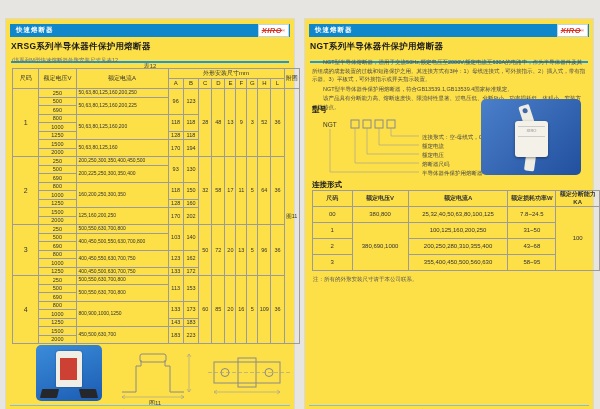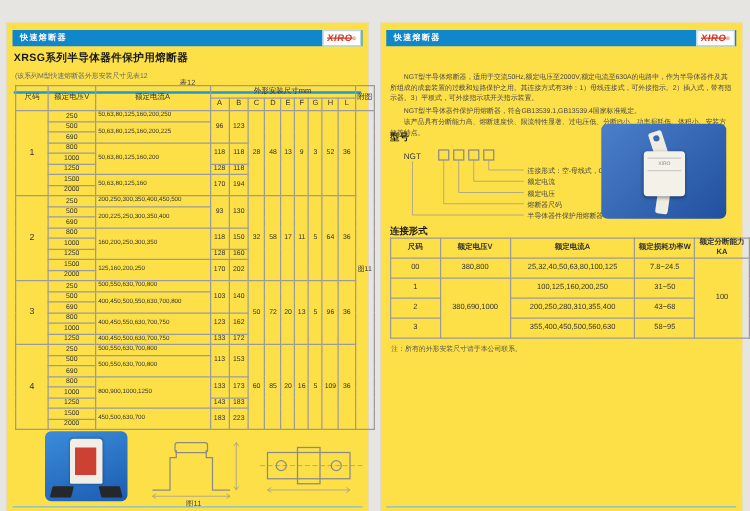--- a/index.html
+++ b/index.html
@@ -8,21 +8,21 @@
   .page{position:absolute;top:18px;width:290px;height:399px;background:#fde047;border:1px solid #dcd9d4;box-sizing:border-box;}
   #page-left{left:5px;} #page-right{left:304px;}
 
   .topbar{position:absolute;left:4px;right:4px;top:5px;height:13px;background:#1187cb;display:flex;align-items:center;}
   .topbar-label{font-size:6.5px;font-weight:bold;color:#fff;padding-left:6px;letter-spacing:1px;}
   .logo-box{margin-left:auto;margin-right:1px;height:11px;background:#fff;border:1px solid #bcd6e6;display:flex;align-items:center;padding:0 3px;}
   .logo-text{font-size:7.5px;font-weight:bold;font-style:italic;color:#d83425;text-decoration:line-through;letter-spacing:.5px;}
   .logo-reg{font-size:4px;color:#d83425;vertical-align:top;}
 
   .page-title{position:absolute;left:5px;right:5px;top:22px;font-size:8.5px;font-weight:bold;color:#1b1b1b;
-              border-bottom:2px solid #1d9ad6;padding-bottom:20px;letter-spacing:.3px;}
+              border-bottom:2px solid #1d9ad6;padding-bottom:8px;letter-spacing:.3px;}
   .subtitle{position:absolute;left:6px;top:38px;font-size:5.5px;color:#666;}
   .tbl-caption{position:absolute;left:0;right:0;top:43px;text-align:center;font-size:6px;color:#444;}
 
   table{border-collapse:collapse;table-layout:fixed;width:100%;}
   th,td{border:1px solid #9b9b9b;text-align:center;padding:0;font-size:5.5px;color:#333;line-height:1.1;}
   #left-table{position:absolute;left:6px;right:6px;top:49px;}
   #left-table th{font-size:6px;font-weight:normal;height:9px;}
   #left-table td{height:7.5px;}
   #left-table .cur{text-align:left;padding-left:2px;font-size:5px;}
   #left-table .size-cell{font-size:7px;}
@@ -331,20 +331,21 @@
   </div>
 
   <div class="page" id="page-right">
     <div class="topbar">
       <span class="topbar-label">快速熔断器</span>
       <span class="logo-box">
         <span class="logo-text">XIRO</span>
         <span class="logo-reg">®</span>
       </span>
     </div>
+    <div class="page-title">NGT系列半导体器件保护用熔断器</div>
 
     <div class="paragraphs">
       <p>NGT型半导体熔断器，适用于交流50Hz,额定电压至2000V,额定电流至630A的电路中，作为半导体器件及其所组成的成套装置的过载和短路保护之用。其连接方式有3种：1）母线连接式，可外接指示。2）插入式，带有指示器。3）平板式，可外接指示或开关指示装置。</p>
       <p>NGT型半导体器件保护用熔断器，符合GB13539.1,GB13539.4国家标准规定。</p>
       <p>该产品具有分断能力高、熔断速度快、限流特性显著、过电压低、分断I²t小、功率损耗低、体积小、安装方便等特点。</p>
     </div>
 
     <div class="section-title" id="model-title">型号</div>
 
     <svg id="model-diagram" width="235" height="64" viewBox="0 0 235 64">

